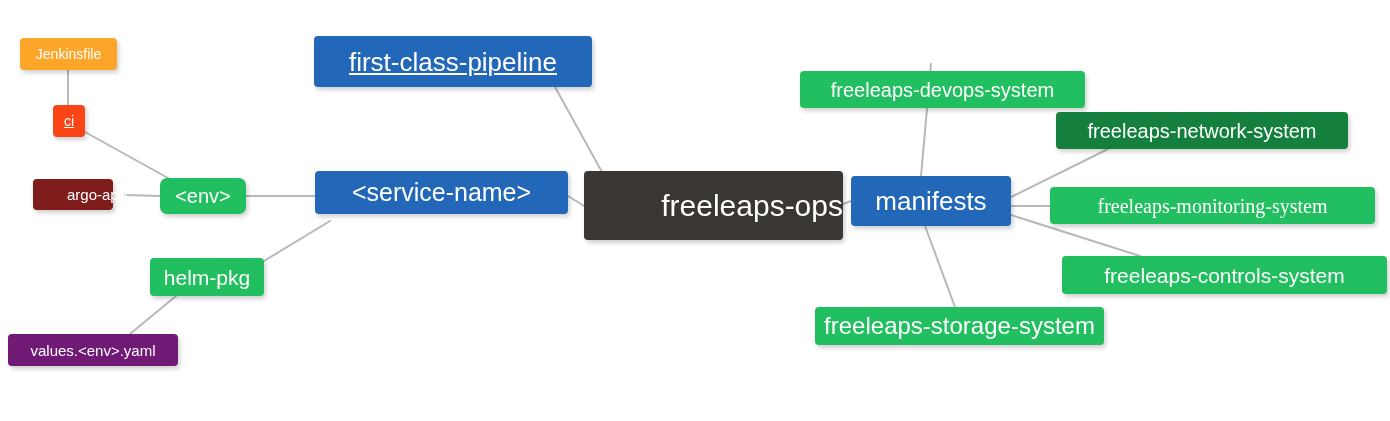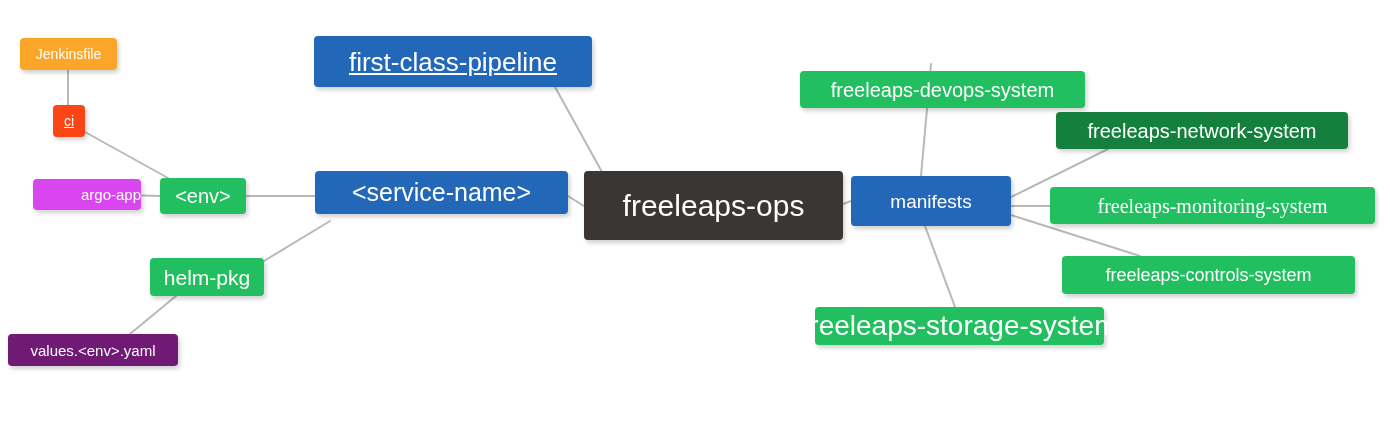--- a/index.html
+++ b/index.html
@@ -65,59 +65,59 @@
       <path class="edge-line" d="M 160 196 L 125 195" stroke="#b8b8b8"></path>
       <path class="edge-line" d="M 68 105 L 68 58" stroke="#b8b8b8"></path>
       <path class="edge-line" d="M 176 296 L 130 334" stroke="#b8b8b8"></path>
       <path class="edge-line" d="M 921 176 L 931 64" stroke="#b8b8b8"></path>
       <path class="edge-line" d="M 1011 197 L 1108 149" stroke="#b8b8b8"></path>
       <path class="edge-line" d="M 1011 206 L 1050 206" stroke="#b8b8b8"></path>
       <path class="edge-line" d="M 1011 215 L 1140 256" stroke="#b8b8b8"></path>
       <path class="edge-line" d="M 925 226 L 955 307" stroke="#b8b8b8"></path>
     </svg>
   <div id="node-layer">
-      <div class="mm-node" style="left: 584px; top: 171px; width: 259px; height: 69px; background: rgb(58, 54, 51); font-size: 30px;">
+      <div class="mm-node" style="left: 584px; top: 171px; width: 259px; height: 69px; background: rgb(58, 54, 51); font-size: 30px; justify-content: flex-end;">
         <span class="mm-label">freeleaps-ops</span>
       </div>
       <div class="mm-node" style="left: 315px; top: 171px; width: 253px; height: 43px; background: rgb(34, 103, 184); font-size: 25px;">
         <span class="mm-label">&lt;service-name&gt;</span>
       </div>
       <div class="mm-node" style="left: 314px; top: 36px; width: 278px; height: 51px; background: rgb(34, 103, 184); font-size: 26px; text-decoration: underline;">
         <span class="mm-label">first-class-pipeline</span>
       </div>
-      <div class="mm-node" style="left: 851px; top: 176px; width: 160px; height: 50px; background: rgb(34, 103, 184); font-size: 19px;">
+      <div class="mm-node" style="left: 851px; top: 176px; width: 160px; height: 50px; background: rgb(34, 103, 184); font-size: 26px;">
         <span class="mm-label">manifests</span>
       </div>
-      <div class="mm-node" style="left: 160px; top: 178px; width: 86px; height: 36px; background: rgb(33, 191, 95); font-size: 20px;">
+      <div class="mm-node" style="left: 160px; top: 178px; width: 86px; height: 36px; background: rgb(33, 191, 95); font-size: 20px; border-radius: 7px;">
         <span class="mm-label">&lt;env&gt;</span>
       </div>
       <div class="mm-node" style="left: 150px; top: 258px; width: 114px; height: 38px; background: rgb(33, 191, 95); font-size: 21px;">
         <span class="mm-label">helm-pkg</span>
       </div>
       <div class="mm-node" style="left: 20px; top: 26px; width: 97px; height: 32px; background: rgb(251, 166, 40); font-size: 14px; margin-top: 12px;">
         <span class="mm-label">Jenkinsfile</span>
       </div>
       <div class="mm-node" style="left: 53px; top: 105px; width: 32px; height: 32px; background: rgb(250, 70, 22); font-size: 14px; text-decoration: underline;">
         <span class="mm-label">ci</span>
       </div>
-      <div class="mm-node" style="left: 33px; top: 179px; width: 108px; height: 31px; background: #d946ef; font-size: 15px; padding-left: 48px;">
+      <div class="mm-node" style="left: 33px; top: 179px; width: 80px; height: 31px; background: #7f1d1d; font-size: 15px; padding-left: 48px;">
         <span class="mm-label">argo-app</span>
       </div>
       <div class="mm-node" style="left: 8px; top: 334px; width: 170px; height: 32px; background: #701a75; font-size: 15px;">
         <span class="mm-label">values.&lt;env&gt;.yaml</span>
       </div>
       <div class="mm-node" style="left: 800px; top: 27px; width: 285px; height: 37px; background: rgb(33, 191, 95); font-size: 20px; margin-top: 44px;">
         <span class="mm-label">freeleaps-devops-system</span>
       </div>
       <div class="mm-node" style="left: 1056px; top: 112px; width: 292px; height: 37px; background: #15803d; font-size: 20px;">
         <span class="mm-label">freeleaps-network-system</span>
       </div>
       <div class="mm-node" style="left: 1050px; top: 187px; width: 325px; height: 37px; background: rgb(33, 191, 95); font-size: 20px; font-family: Liberation Serif, serif;">
         <span class="mm-label">freeleaps-monitoring-system</span>
       </div>
-      <div class="mm-node" style="left: 1062px; top: 256px; width: 293px; height: 38px; background: rgb(33, 191, 95); font-size: 18px;">
+      <div class="mm-node" style="left: 1062px; top: 256px; width: 325px; height: 38px; background: rgb(33, 191, 95); font-size: 21px;">
         <span class="mm-label">freeleaps-controls-system</span>
       </div>
-      <div class="mm-node" style="left: 815px; top: 307px; width: 289px; height: 38px; background: rgb(33, 191, 95); font-size: 28px; align-items: center;">
+      <div class="mm-node" style="left: 815px; top: 307px; width: 289px; height: 38px; background: rgb(33, 191, 95); font-size: 24px; align-items: center;">
         <span class="mm-label">freeleaps-storage-system</span>
       </div>
     </div>
 </div>
 
 </body></html>

